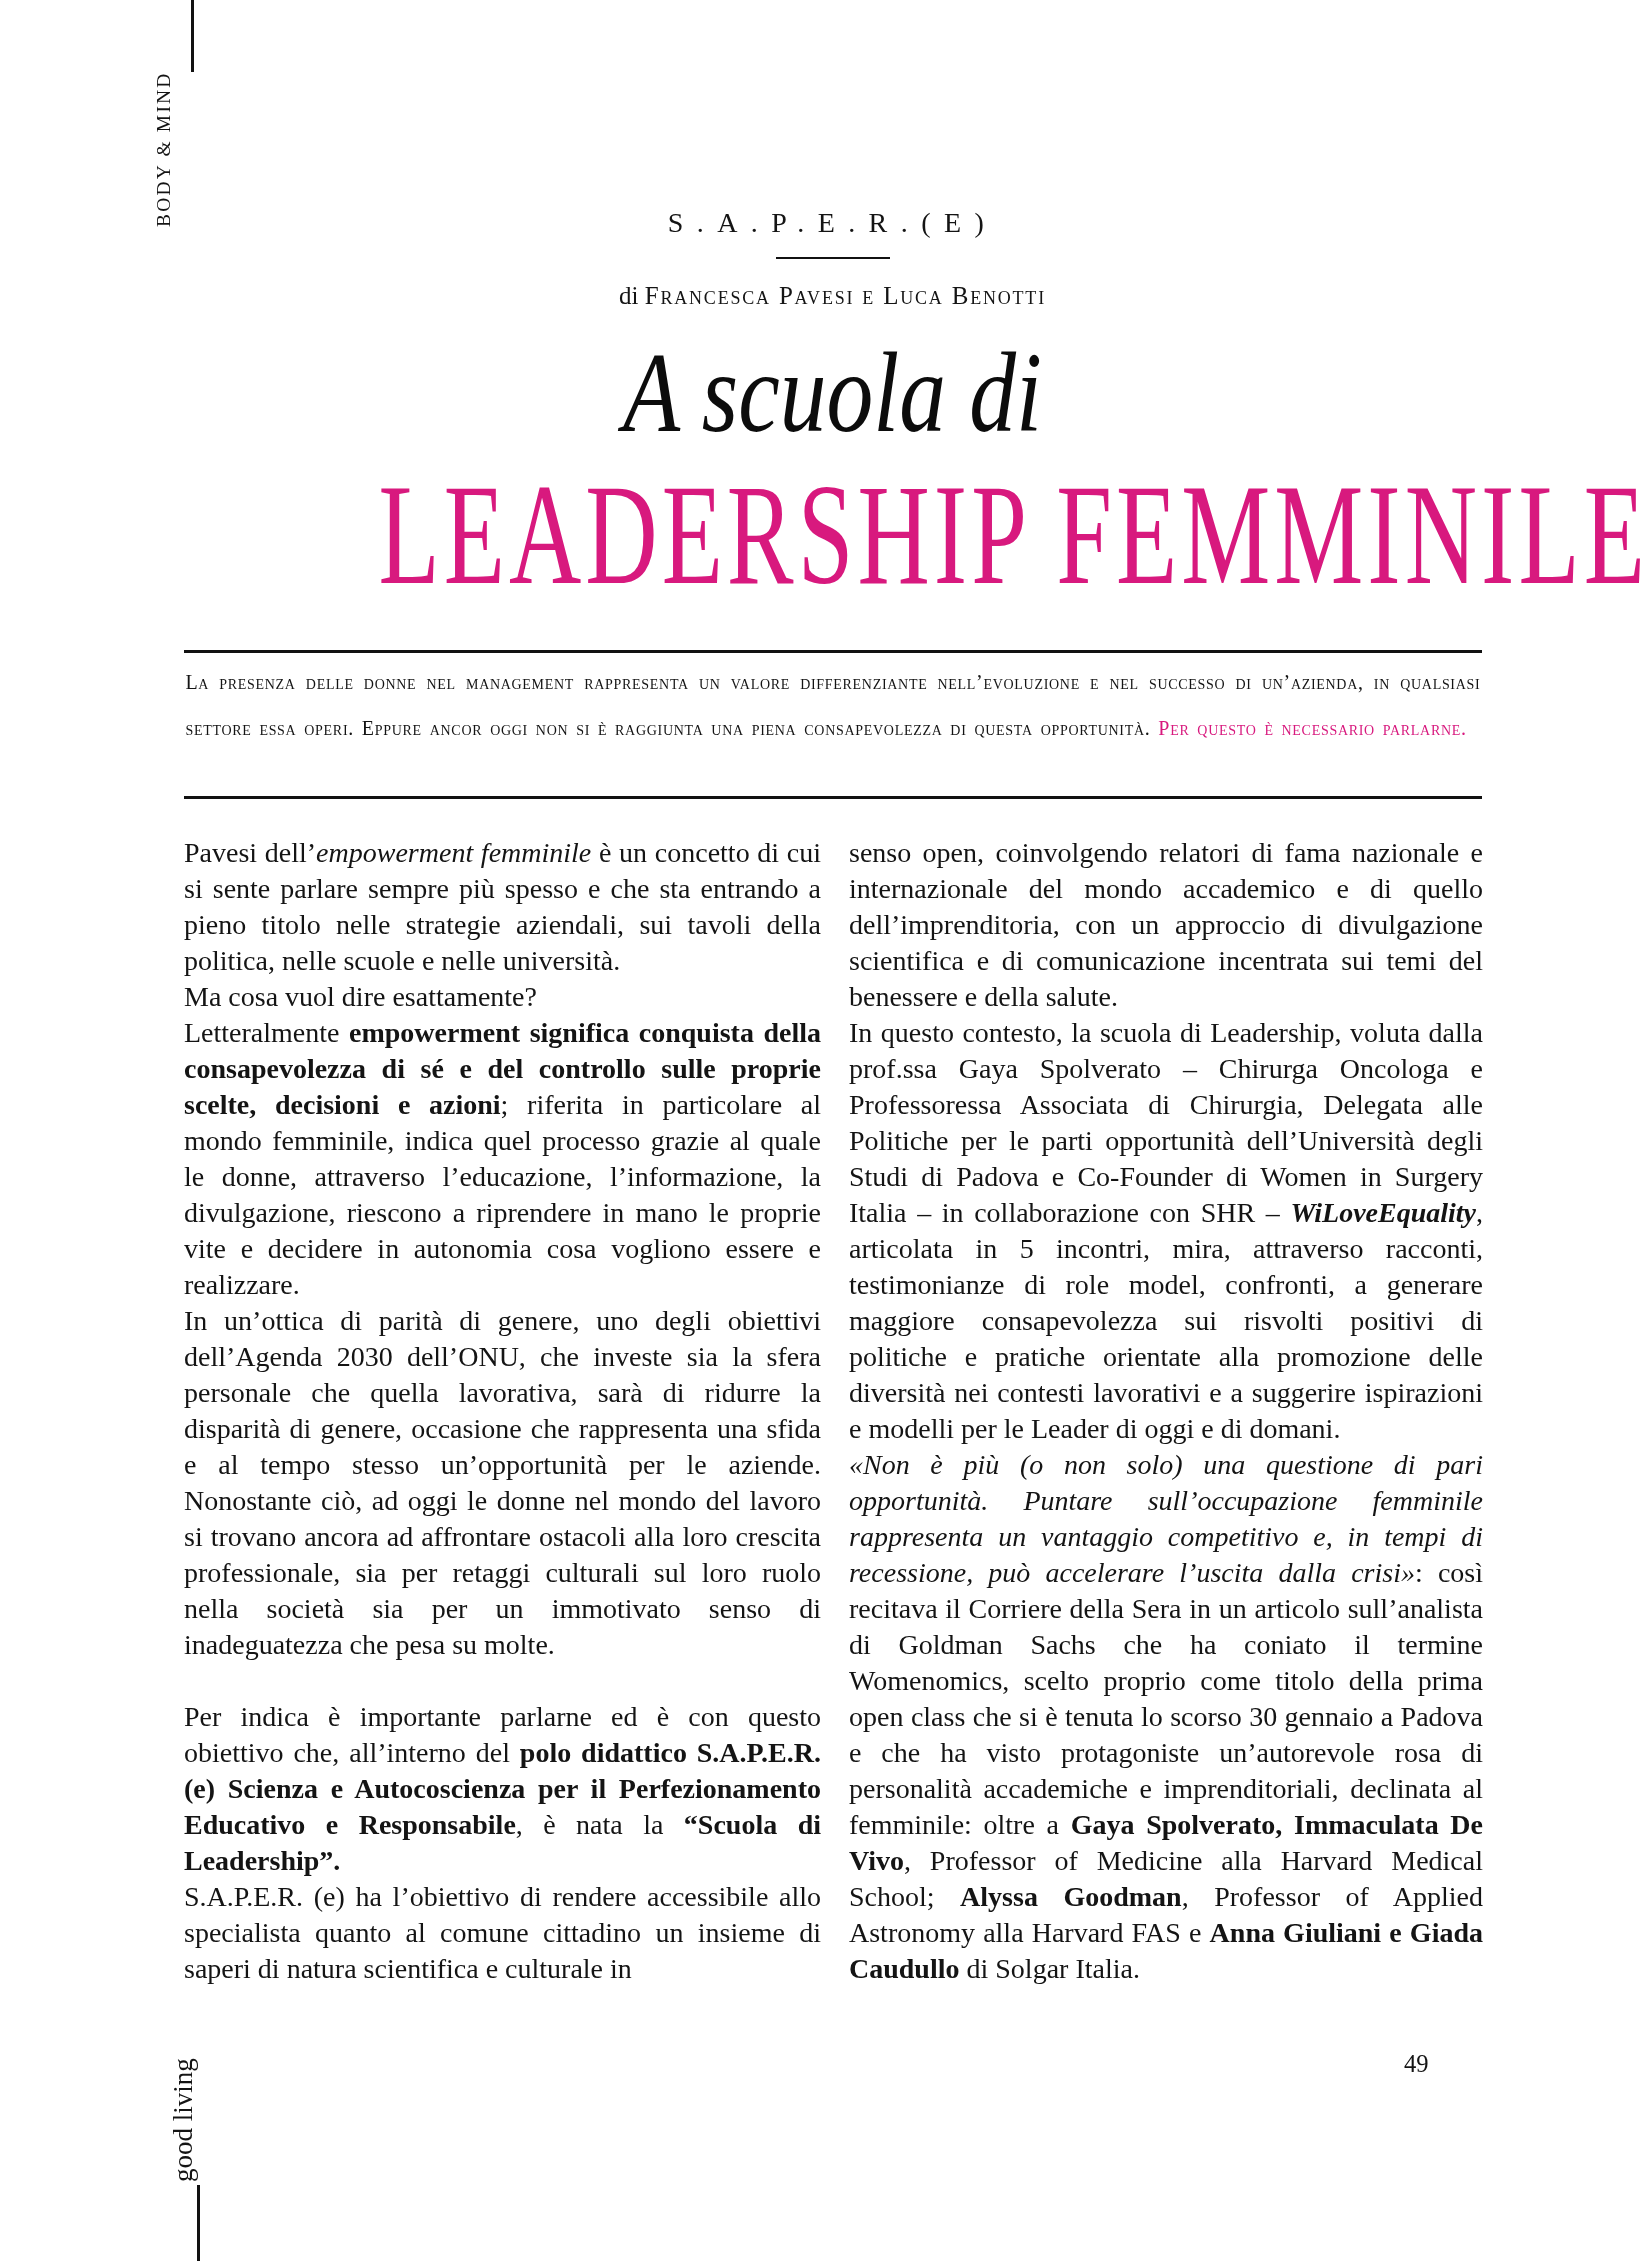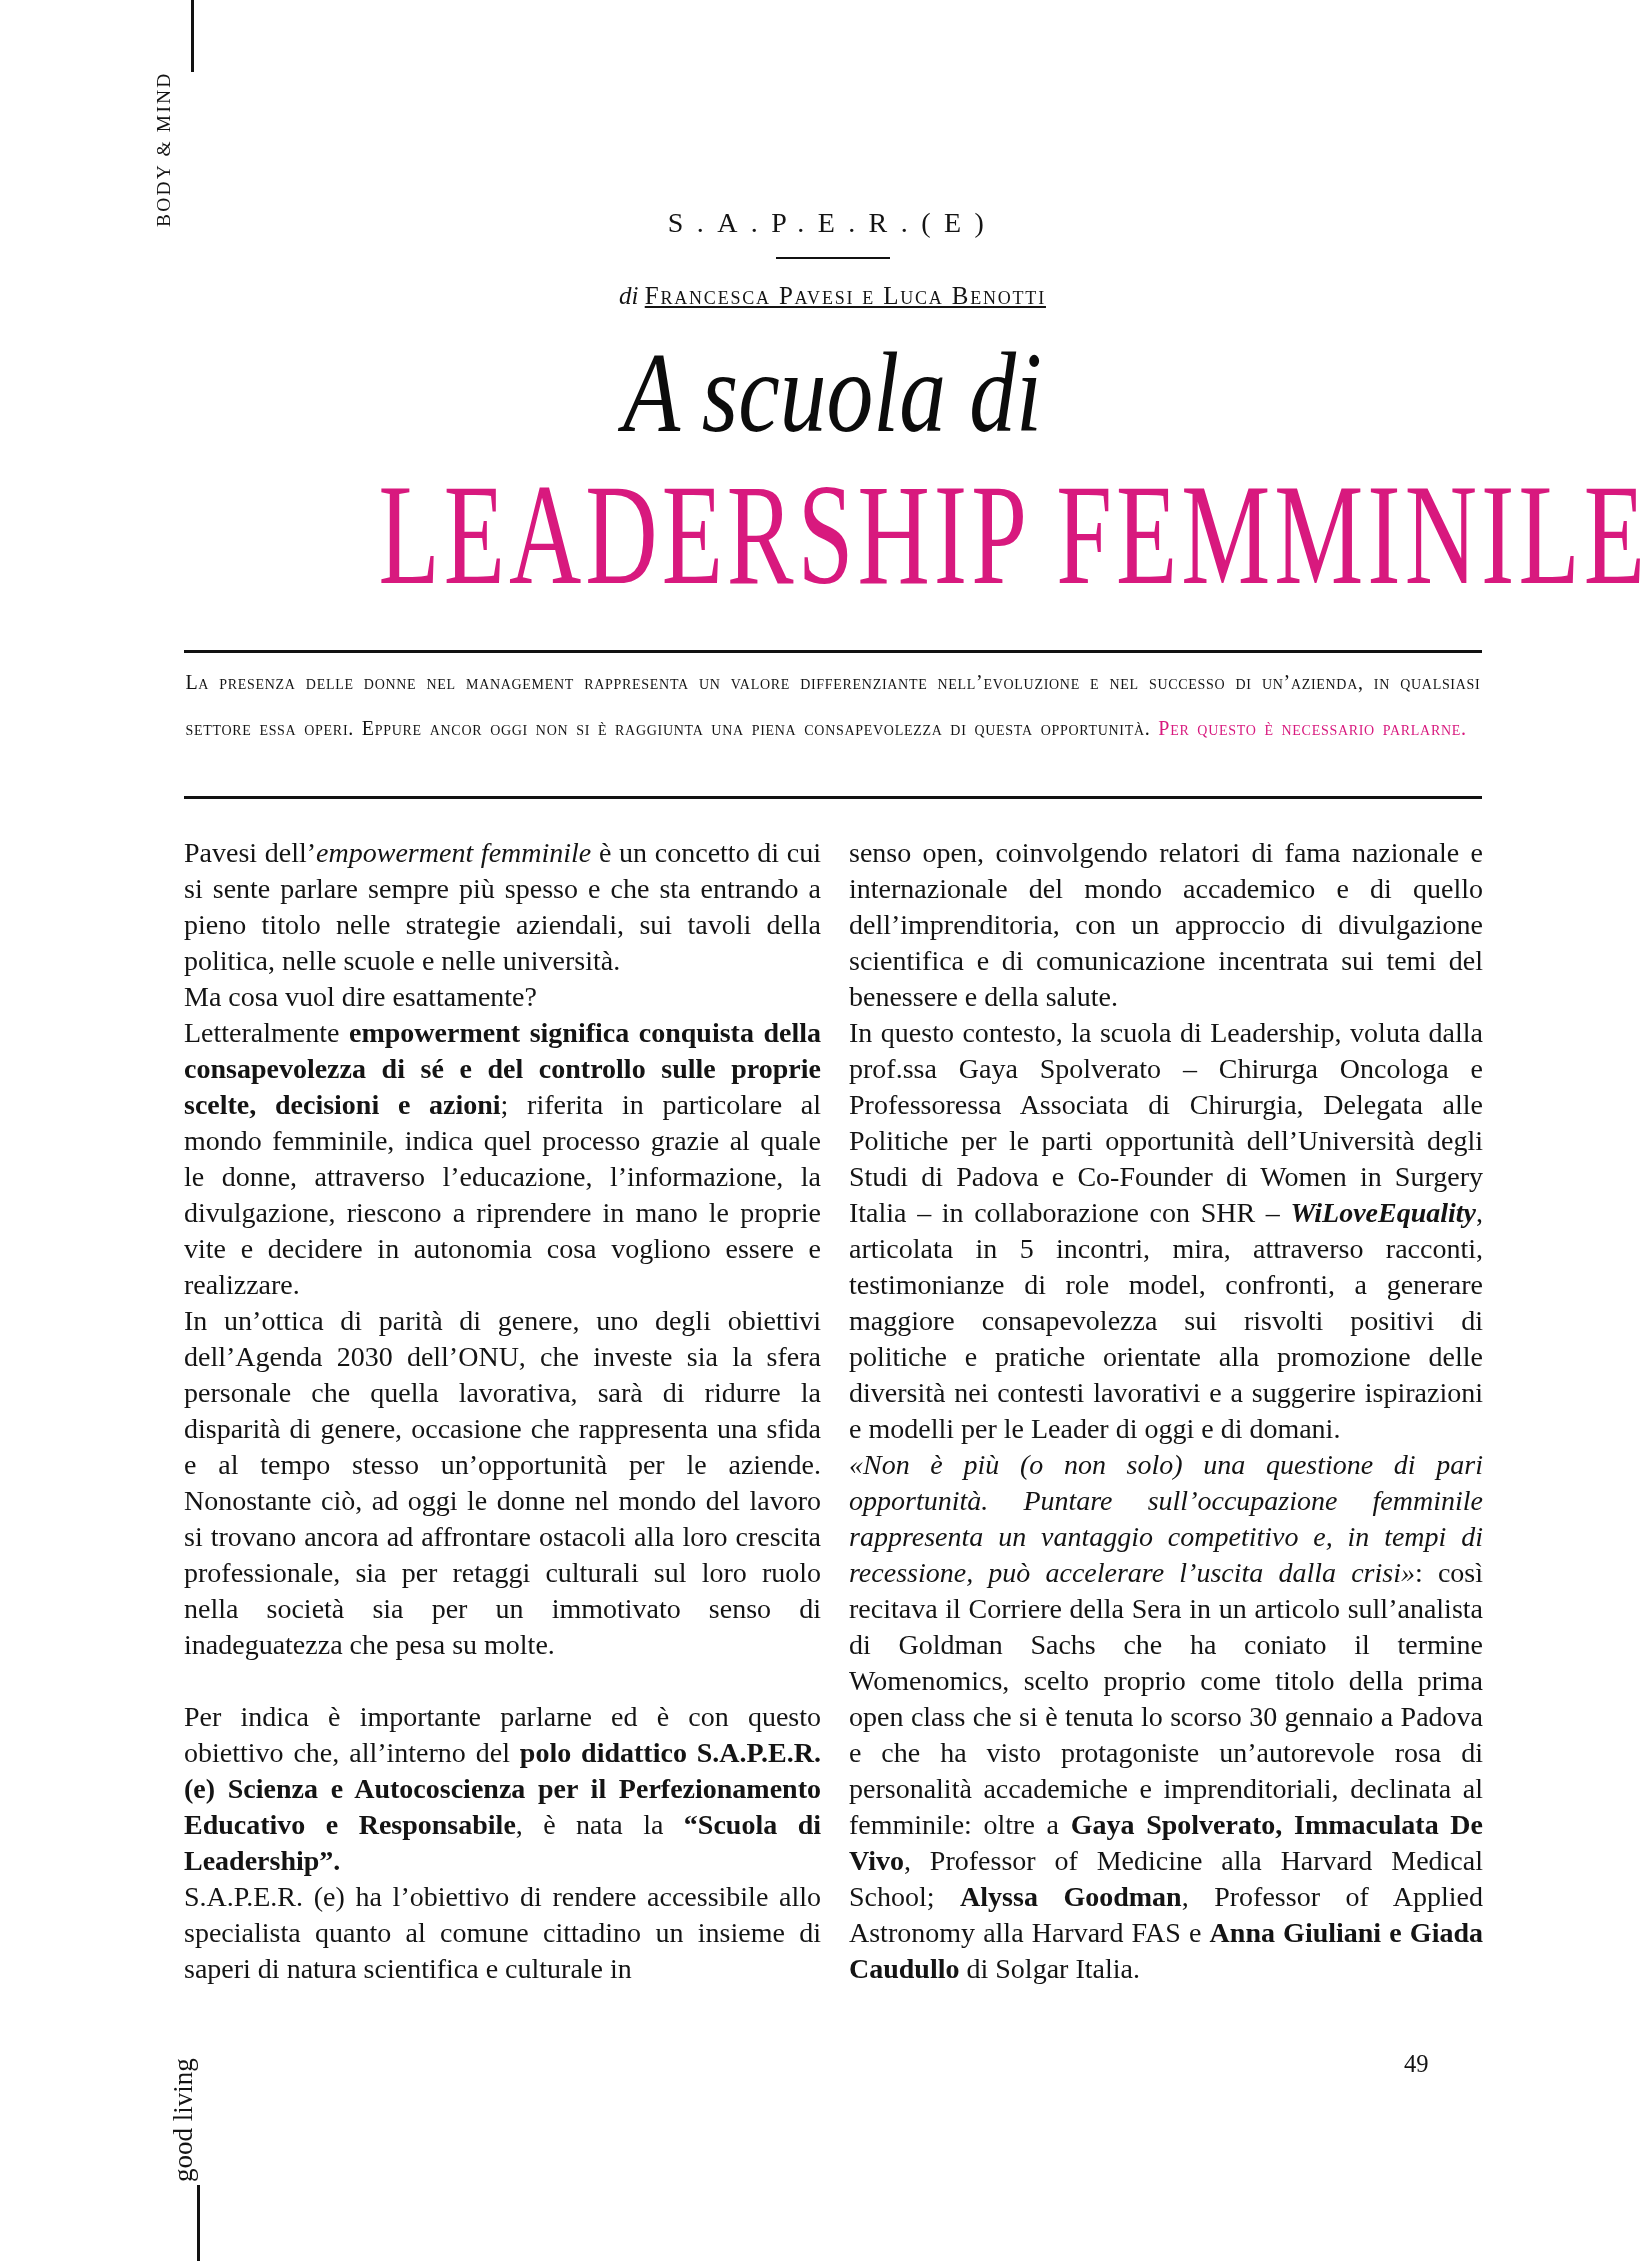--- a/index.html
+++ b/index.html
@@ -32,22 +32,22 @@
 
   .content{position:absolute;left:184px;top:0;width:1297px;height:100%;}
 
   .kicker{
     position:absolute;top:207px;left:0;right:0;
     text-align:center;font-size:28px;letter-spacing:0.48em;
     white-space:nowrap;color:var(--ink);
   }
   .kicker-rule{position:absolute;top:257px;left:50%;transform:translateX(-50%);width:114px;height:2.2px;background:#111;}
   .byline{position:absolute;top:282px;left:0;right:0;text-align:center;font-size:25px;color:var(--ink);}
-  .byline .di{font-style:italic;}
-  .byline .names{font-variant:small-caps;letter-spacing:1.8px;text-decoration:underline;}
+  .byline .di{}
+  .byline .names{font-variant:small-caps;letter-spacing:1.8px;}
 
   .title-script{
     position:absolute;top:327px;left:0;right:0;
     text-align:center;font-style:italic;font-size:114px;line-height:1.15;
     transform:scaleX(0.82);transform-origin:50% 50%;
     color:#0c0c0c;white-space:nowrap;
   }
   .title-main{
     position:absolute;top:464px;left:0;right:0;
     text-align:center;font-size:143px;line-height:1;

